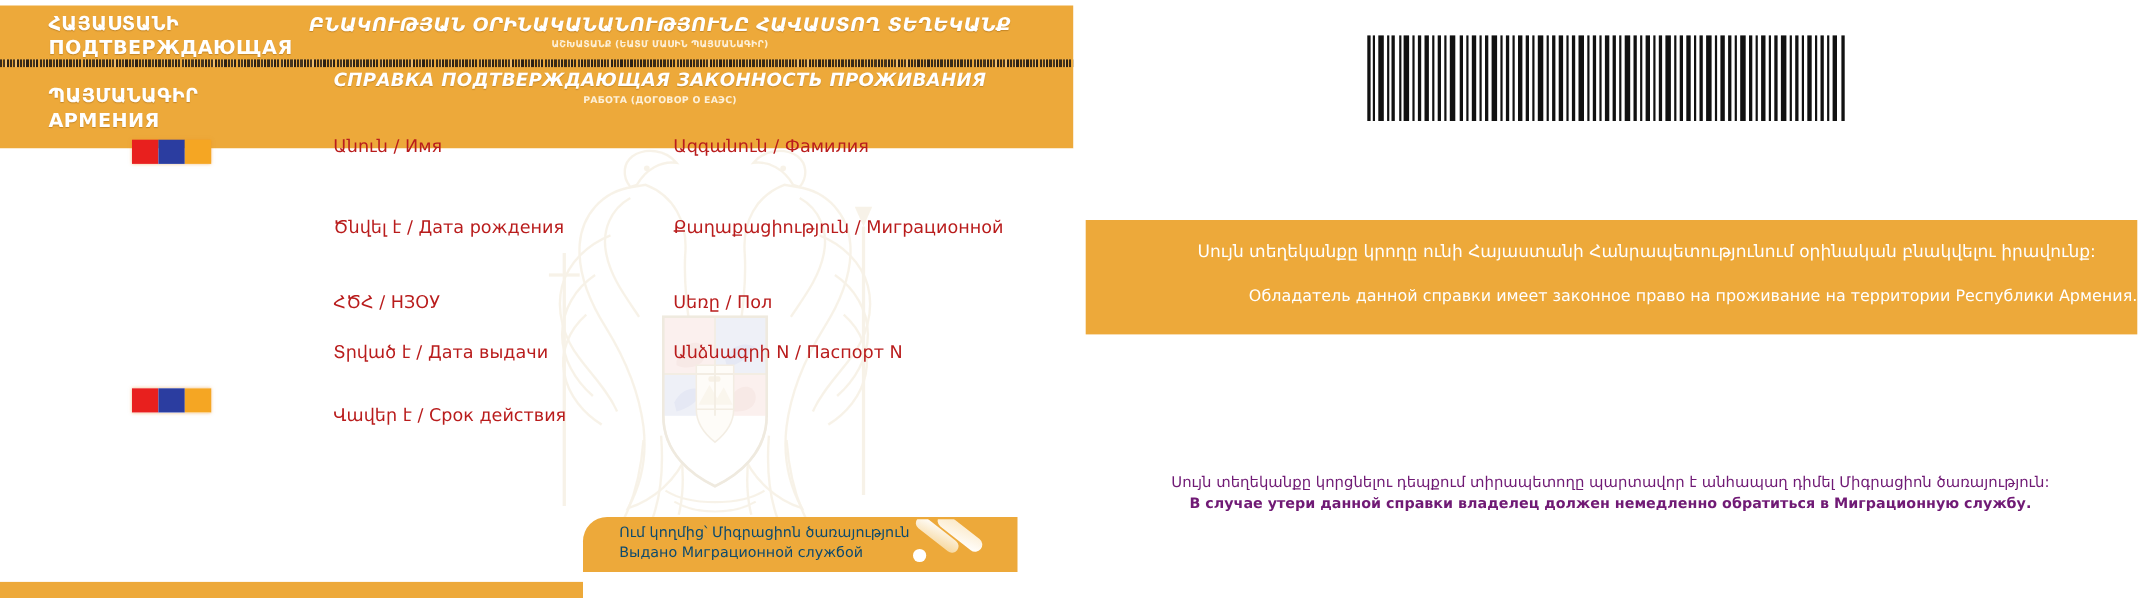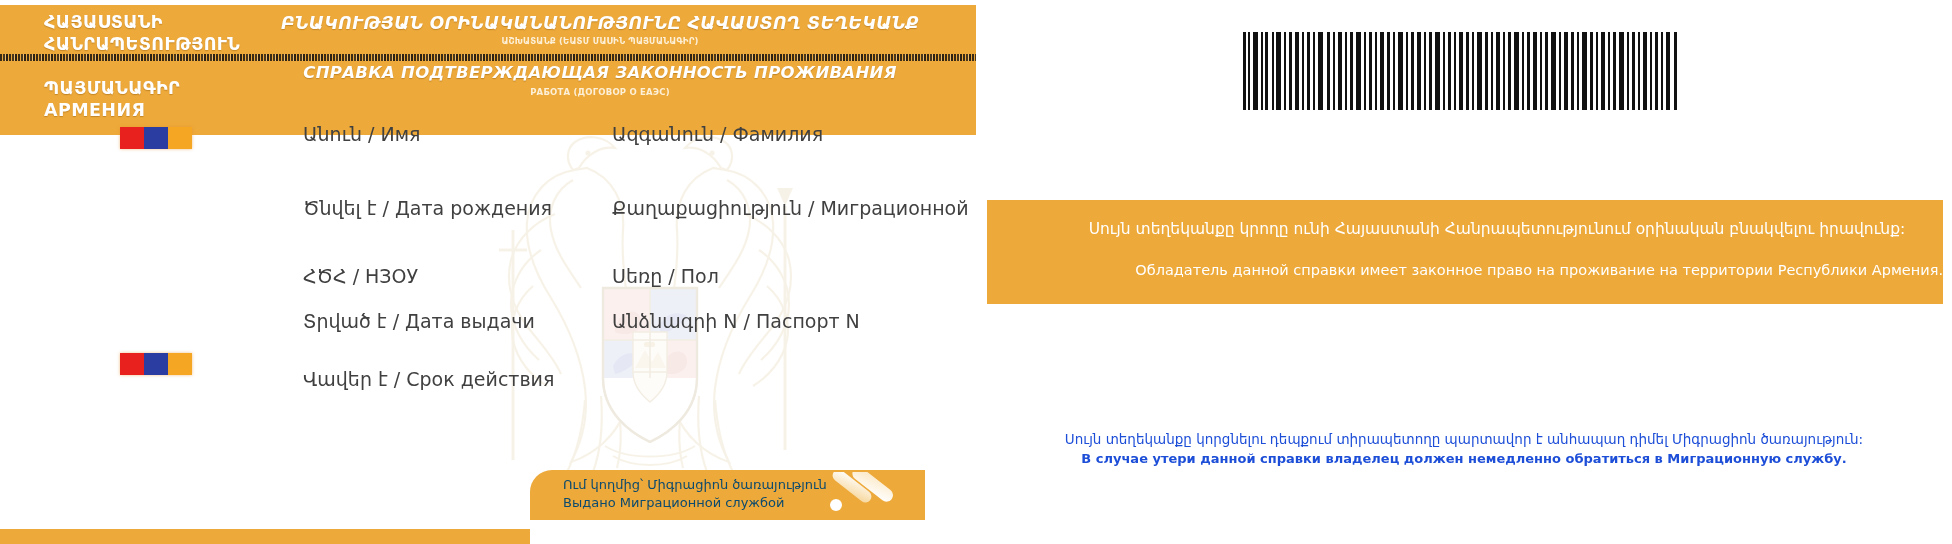--- a/index.html
+++ b/index.html
@@ -82,22 +82,22 @@
   }
   .flag i{display:block;height:100%;width:33.34%;}
   .flag .f-red{background:#e8201e;}
   .flag .f-blue{background:#2b3da0;}
   .flag .f-orange{background:#f5a623;}
   .flag-top{left:120px;top:-8px;}
   .flag-bottom{left:120px;top:218px;}
 
   .field-label{
     position:absolute;
-    color:#404040;
-    font-size:19px;
+    color:#b91c1c;
+    font-size:16px;
     white-space:nowrap;
     font-family:"DejaVu Sans","Liberation Sans",sans-serif;
   }
   .col-l{left:303px;}
   .col-r{left:612px;}
   .row-1{top:-12px;}
   .row-2{top:62px;}
   .row-3{top:130px;}
   .row-4{top:175px;}
   .row-5{top:233px;}
@@ -137,37 +137,37 @@
   .notice-hy{
     position:absolute;left:0;top:20px;width:100%;text-align:center;
     font-size:15.5px;white-space:nowrap;margin-left:32px;
   }
   .notice-ru{
     position:absolute;left:0;top:62px;width:100%;text-align:right;
     font-size:14.5px;white-space:nowrap;
   }
   .warn{
     position:absolute;left:0;top:430px;width:976px;text-align:center;
-    color:#1d4ed8;
+    color:#701a75;
   }
   .warn-hy{font-size:13.5px;line-height:19px;white-space:nowrap;}
   .warn-ru{font-size:13px;line-height:19px;white-space:nowrap;font-weight:bold;}
 </style>
 </head>
 <body>
 
 <div class="page">
 
   <div class="card">
 
     <div class="card-header">
 
       <div class="country-name hy">
         <div>ՀԱՅԱՍՏԱՆԻ</div>
-        <div>ՀԱՆՐԱՊԵՏՈՒԹՅՈՒՆ</div>
+        <div>ПОДТВЕРЖДАЮЩАЯ</div>
       </div>
 
       <div class="doc-title">ԲՆԱԿՈՒԹՅԱՆ ՕՐԻՆԱԿԱՆԱՆՈՒԹՅՈՒՆԸ ՀԱՎԱՍՏՈՂ ՏԵՂԵԿԱՆՔ</div>
       <div class="doc-sub">ԱՇԽԱՏԱՆՔ (ԵԱՏՄ ՄԱՍԻՆ ՊԱՅՄԱՆԱԳԻՐ)</div>
 
       <div class="divider"></div>
 
       <div class="country-name ru">
         <div>ՊԱՅՄԱՆԱԳԻՐ</div>
         <div>АРМЕНИЯ</div>

